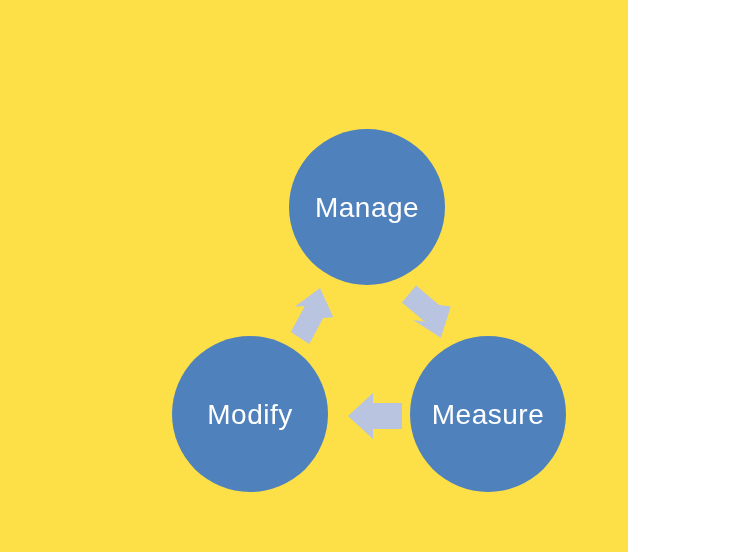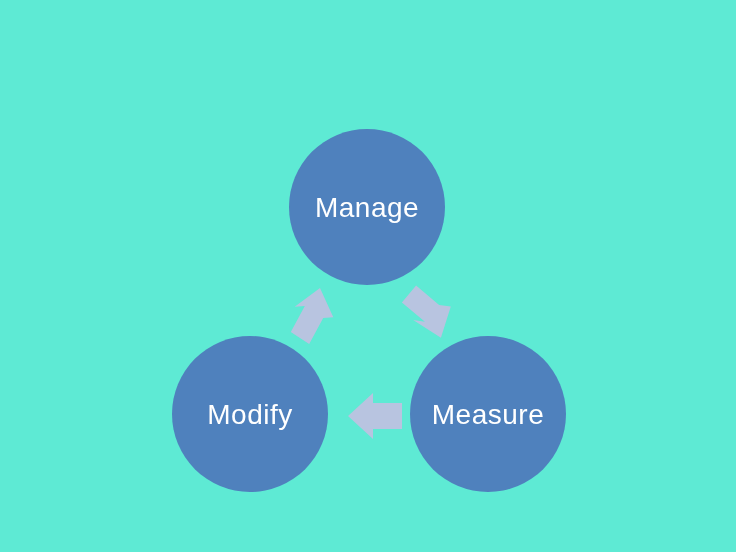--- a/index.html
+++ b/index.html
@@ -3,23 +3,23 @@
 <meta charset="utf-8">
 <style>
   html, body {
     margin: 0;
     padding: 0;
     background: #ffffff;
     font-family: "Liberation Sans", sans-serif;
   }
   .stage {
     position: relative;
-    width: 736px;
+    width: 628px;
     height: 552px;
-    background: #5eead4;
+    background: #fde047;
     overflow: hidden;
   }
   svg.diagram {
     position: absolute;
     left: 0;
     top: 0;
     width: 736px;
     height: 552px;
     display: block;
   }

